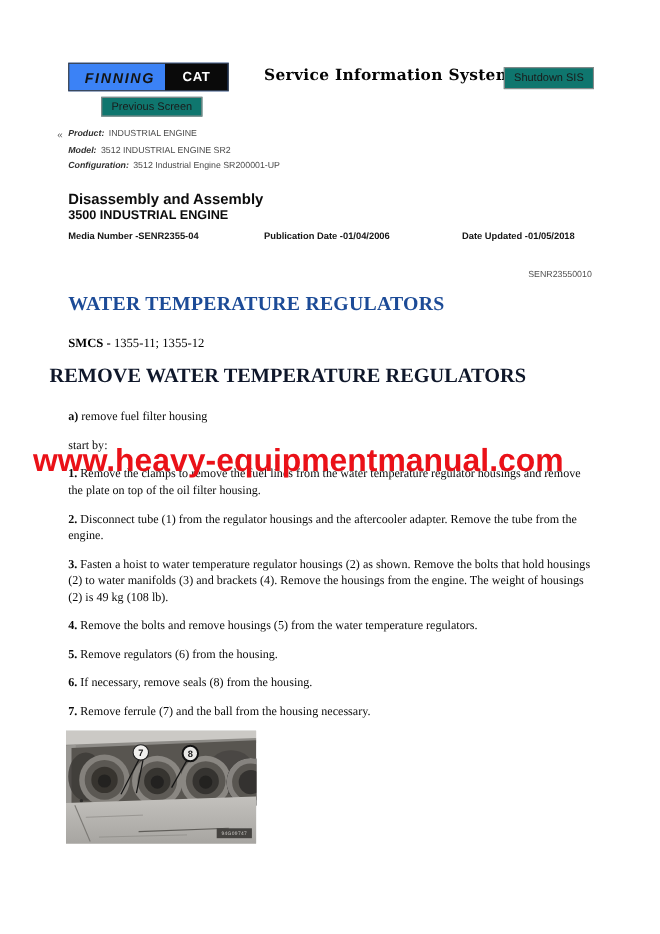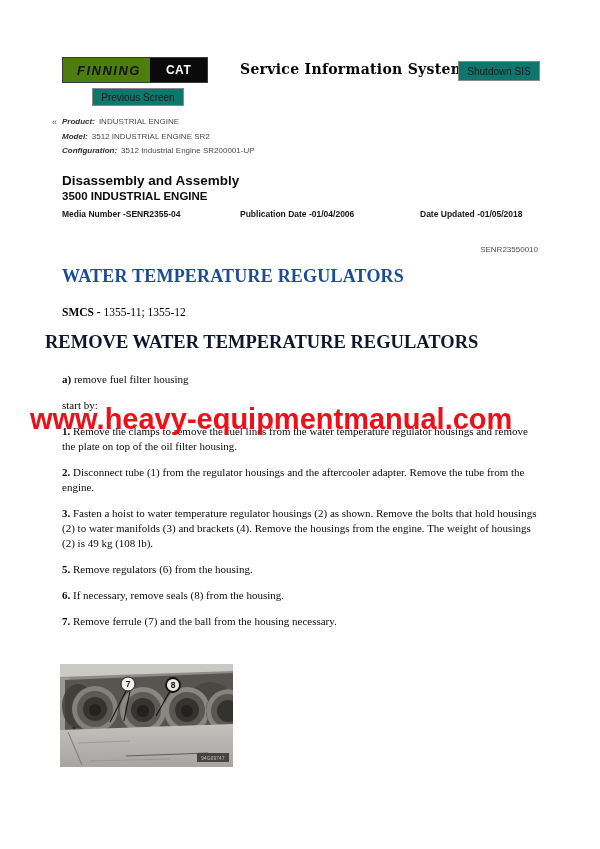--- a/index.html
+++ b/index.html
@@ -3,21 +3,21 @@
 <meta charset="utf-8">
 <style>
   html,body{margin:0;padding:0;background:#ffffff;}
   #page{
     position:relative;width:600px;height:849px;background:#ffffff;overflow:hidden;
     font-family:"Liberation Sans",sans-serif;color:#000;
   }
   
   .logo-box{
     position:absolute;left:62px;top:57px;height:26px;display:flex;align-items:stretch;
-    border:1.5px solid #3a3a3a;background:#4d7c0f;box-sizing:border-box;
+    border:1.5px solid #3a3a3a;background:#3b82f6;box-sizing:border-box;
   }
   .finning-text{
     display:flex;align-items:center;padding:0 9px 0 14px;
     font-weight:bold;font-style:italic;font-size:13px;letter-spacing:1.5px;color:#141414;
   }
   .cat-box{
     display:flex;align-items:center;justify-content:center;background:#0a0a0a;color:#fff;
     font-weight:bold;font-size:12px;padding:0 16px;letter-spacing:.5px;
   }
   .btn{
@@ -126,20 +126,21 @@
     <span class="smcs-label">SMCS -</span><span> 1355-11; 1355-12</span>
   </div>
   <div class="h2-black">REMOVE WATER TEMPERATURE REGULATORS</div>
 
   <div class="body-copy">
     <p><span class="prereq-label">a)</span><span> remove fuel filter housing</span></p>
     <p>start by:</p>
     <p><span class="step-num">1.</span><span> Remove the clamps to remove the fuel lines from the water temperature regulator housings and remove the plate on top of the oil filter housing.</span></p>
     <p><span class="step-num">2.</span><span> Disconnect tube (1) from the regulator housings and the aftercooler adapter. Remove the tube from the engine.</span></p>
     <p><span class="step-num">3.</span><span> Fasten a hoist to water temperature regulator housings (2) as shown. Remove the bolts that hold housings (2) to water manifolds (3) and brackets (4). Remove the housings from the engine. The weight of housings (2) is 49 kg (108 lb).</span></p>
+    <p><span class="step-num">4.</span><span> Remove the bolts and remove housings (5) from the water temperature regulators.</span></p>
     <p><span class="step-num">5.</span><span> Remove regulators (6) from the housing.</span></p>
     <p><span class="step-num">6.</span><span> If necessary, remove seals (8) from the housing.</span></p>
     <p><span class="step-num">7.</span><span> Remove ferrule (7) and the ball from the housing necessary.</span></p>
   </div>
 
   <div class="watermark">www.heavy-equipmentmanual.com</div>
 
   <div class="figure-wrap">
     <svg width="173" height="103" viewBox="0 0 173 103">
       <defs>

